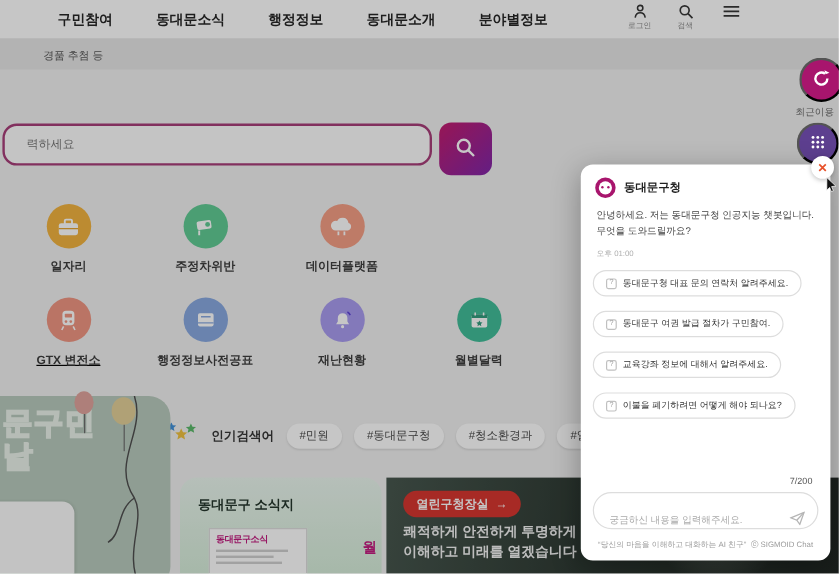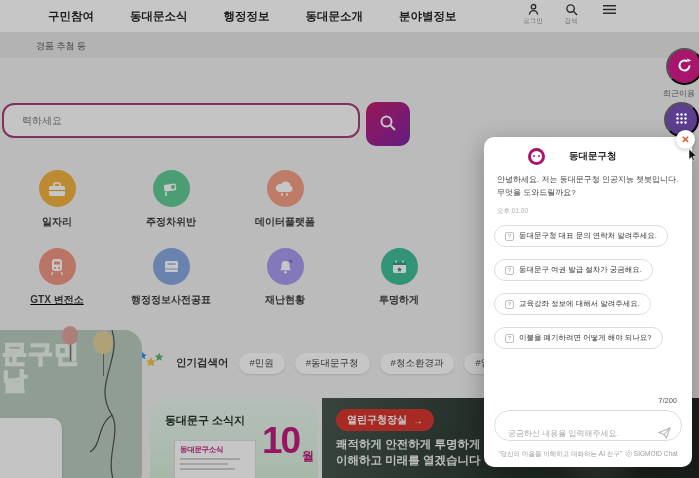--- a/index.html
+++ b/index.html
@@ -76,21 +76,21 @@
   .side-grid { position:absolute; left:664px; top:102px; width:35px; height:35px; border-radius:50%;
     background:#5d3f8f; z-index:60; display:flex; align-items:center; justify-content:center; cursor:pointer; }
 
   
   .chat { position:absolute; left:484px; top:137px; width:208px; height:330px; background:#ffffff; border-radius:10px;
     box-shadow:0 6px 24px rgba(0,0,0,.30); z-index:70; }
   .chat-close { position:absolute; right:-3px; top:-7px; width:19px; height:19px; border-radius:50%; background:#fff;
     box-shadow:0 1px 4px rgba(0,0,0,.25); border:none; color:#e8512a; font-size:10px; font-weight:bold;
     display:flex; align-items:center; justify-content:center; cursor:pointer; z-index:75; font-family:"Liberation Sans",sans-serif; }
   .cursor-arrow { position:absolute; right:-6px; top:10px; z-index:76; }
-  .chat-head { position:absolute; left:12px; top:11px; display:flex; align-items:center; gap:24px;margin-left:32px; }
+  .chat-head { position:absolute; left:12px; top:11px; display:flex; align-items:center; gap:7px; }
   .chat-avatar { width:17px; height:17px; border-radius:50%; background:#a8156d; display:flex; align-items:center; justify-content:center; }
   .chat-avatar-inner { width:11px; height:11px; border-radius:50%; background:#fff; position:relative; }
   .chat-avatar-inner::before { content:""; position:absolute; left:2px; top:4px; width:2px; height:2px; border-radius:50%; background:#a8156d; }
   .chat-avatar-inner::after { content:""; position:absolute; right:2px; top:4px; width:2px; height:2px; border-radius:50%; background:#a8156d; }
   .chat-title { font-size:9.5px; font-weight:bold; color:#222; }
   .chat-msg { position:absolute; left:13px; top:36px; width:182px; font-size:8px; color:#444; line-height:13px; }
   .chat-time { position:absolute; left:13px; top:70px; font-size:6.5px; color:#b0b0b0; }
   .chat-quick { position:absolute; left:10px; top:88px; display:flex; flex-direction:column; align-items:flex-start; }
   .qr { display:inline-flex; align-items:center; gap:5px; border:1px solid #ddd; background:#fff; border-radius:999px;
     padding:5px 10px; font-size:7.5px; color:#333; margin-bottom:12px; cursor:pointer; white-space:nowrap;
@@ -229,21 +229,21 @@
     <div class="svc" style="left:349px; top:248px;">
       <div class="svc-circle c8">
         <svg width="17" height="16" viewBox="0 0 17 16">
             <rect x="2" y="3" width="13" height="11" rx="1.5" fill="#fff"></rect>
             <rect x="2" y="3" width="13" height="3" fill="#2f9b7c"></rect>
             <line x1="5" y1="1.5" x2="5" y2="4" stroke="#fff" stroke-width="1.3"></line>
             <line x1="12" y1="1.5" x2="12" y2="4" stroke="#fff" stroke-width="1.3"></line>
             <path d="M8.5 8 l.8 1.6 1.8.2 -1.3 1.2 .3 1.8 -1.6-.9 -1.6.9 .3-1.8 -1.3-1.2 1.8-.2 Z" fill="#2f9b7c"></path>
           </svg>
       </div>
-      <span class="svc-label">투명하게</span>
+      <span class="svc-label">월별달력</span>
     </div>
 
     <div class="popular">
       <span>
         <svg width="28" height="18" viewBox="0 0 28 18">
           <path d="M6 1 l1.5 3.2 3.5.3 -2.6 2.3 .8 3.4 -3.2-1.8 -3.2 1.8 .8-3.4 -2.6-2.3 3.5-.3 Z" fill="#3f8fd8" transform="translate(0,-1) scale(0.8)"></path>
           <path d="M6 1 l1.5 3.2 3.5.3 -2.6 2.3 .8 3.4 -3.2-1.8 -3.2 1.8 .8-3.4 -2.6-2.3 3.5-.3 Z" fill="#f0c03c" transform="translate(7,4)"></path>
           <path d="M6 1 l1.5 3.2 3.5.3 -2.6 2.3 .8 3.4 -3.2-1.8 -3.2 1.8 .8-3.4 -2.6-2.3 3.5-.3 Z" fill="#58b868" transform="translate(16,0) scale(0.85)"></path>
         </svg>
       </span>
@@ -272,21 +272,20 @@
     <div class="event-note">경품 추첨 등</div>
 
     <div class="card-news">
       <div class="news-title">동대문구 소식지</div>
       <div class="news-paper">
         <div class="news-paper-name">동대문구소식</div>
         <div class="news-line" style="width:60px;"></div>
         <div class="news-line" style="width:48px;"></div>
         <div class="news-line" style="width:55px;"></div>
       </div>
-      <div class="news-month">10</div>
       <div class="news-unit">월</div>
     </div>
 
     <div class="card-mayor">
       <div class="mayor-blob"></div>
       <div class="mayor-badge">
         <span>열린구청장실</span>
           <span>→</span>
       </div>
       <div class="mayor-text">
@@ -341,21 +340,21 @@
     <div class="chat-msg">안녕하세요. 저는 동대문구청 인공지능 챗봇입니다. 무엇을 도와드릴까요?</div>
     <div class="chat-time">오후 01:00</div>
 
     <div class="chat-quick">
       <button class="qr">
         <span class="q-ico">?</span>
         <span>동대문구청 대표 문의 연락처 알려주세요.</span>
       </button>
       <button class="qr">
         <span class="q-ico">?</span>
-        <span>동대문구 여권 발급 절차가 궁금해요.</span>
+        <span>동대문구 여권 발급 절차가 구민참여.</span>
       </button>
       <button class="qr">
         <span class="q-ico">?</span>
         <span>교육강좌 정보에 대해서 알려주세요.</span>
       </button>
       <button class="qr">
         <span class="q-ico">?</span>
         <span>이불을 폐기하려면 어떻게 해야 되나요?</span>
       </button>
     </div>

